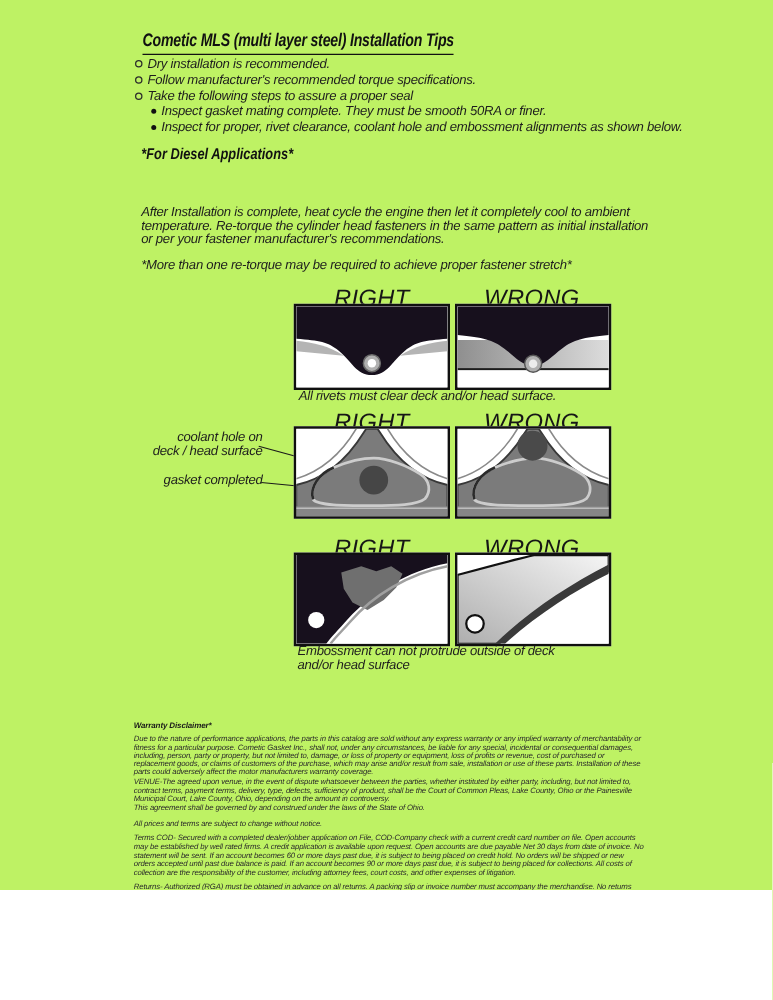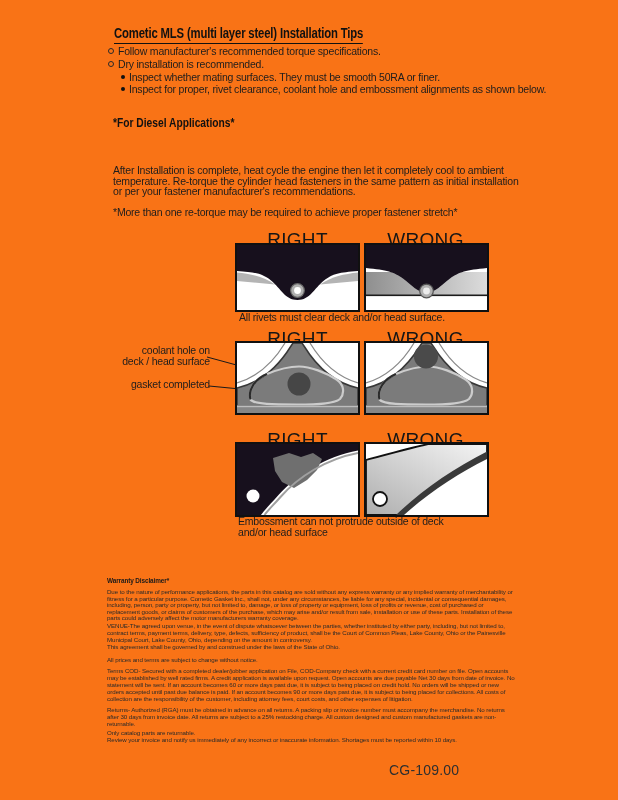--- a/index.html
+++ b/index.html
@@ -1,17 +1,17 @@
 <!DOCTYPE html>
 <html><head>
 <meta charset="utf-8">
 <style>
   html,body{margin:0;padding:0;background:#fff;}
-  .page{position:relative;width:618px;height:800px;background:#f97316;overflow:hidden;
-        font-family:"Liberation Sans", sans-serif;color:#222;}
+  .page{position:relative;width:618px;height:712px;background:#bef264;overflow:hidden;
+        font-family:"Liberation Sans", sans-serif;color:#222;font-style:italic;}
   .abs{position:absolute;}
   .title{font-size:14.5px;font-weight:bold;color:#111;letter-spacing:-0.2px;
          border-bottom:1.6px solid #111;padding-bottom:2px;display:inline-block;
          transform:scaleX(0.78);transform-origin:left top;white-space:nowrap;}
   .small{font-size:10.5px;letter-spacing:-0.2px;color:#1d1d1d;}
   .bullets{left:108px;top:45px;}
   .brow{display:flex;align-items:center;height:12.7px;}
   .brow.sub{padding-left:13px;}
   .dot-o{width:4px;height:4px;border:1px solid #2a2a2a;border-radius:50%;margin-right:4px;flex:0 0 auto;}
   .dot-f{width:4px;height:4px;background:#111;border-radius:50%;margin-right:4px;flex:0 0 auto;}
@@ -33,29 +33,33 @@
 
 <div class="page">
 
   <div class="abs" style="left:114px;top:24px;">
     <span class="title">Cometic MLS (multi layer steel) Installation Tips</span>
   </div>
 
   <div class="abs bullets small">
     <div class="brow">
       <span class="dot-o"></span>
+      <span>Dry installation is recommended.</span>
+    </div>
+    <div class="brow">
+      <span class="dot-o"></span>
       <span>Follow manufacturer's recommended torque specifications.</span>
     </div>
     <div class="brow">
       <span class="dot-o"></span>
-      <span>Dry installation is recommended.</span>
+      <span>Take the following steps to assure a proper seal</span>
     </div>
     <div class="brow sub">
       <span class="dot-f"></span>
-      <span>Inspect whether mating surfaces.  They must be smooth 50RA or finer.</span>
+      <span>Inspect gasket mating complete.  They must be smooth 50RA or finer.</span>
     </div>
     <div class="brow sub">
       <span class="dot-f"></span>
       <span>Inspect for proper, rivet clearance, coolant hole and embossment alignments as shown below.</span>
     </div>
   </div>
 
   <div class="abs dheading" style="left:113px;top:116px;">*For Diesel Applications*</div>
   <div class="abs small" style="left:113px;top:206px;">*More than one re-torque may be required to achieve proper fastener stretch*</div>
   <div class="abs small para" style="left:113px;top:165px;">After Installation is complete, heat cycle the engine then let it completely cool to ambient

